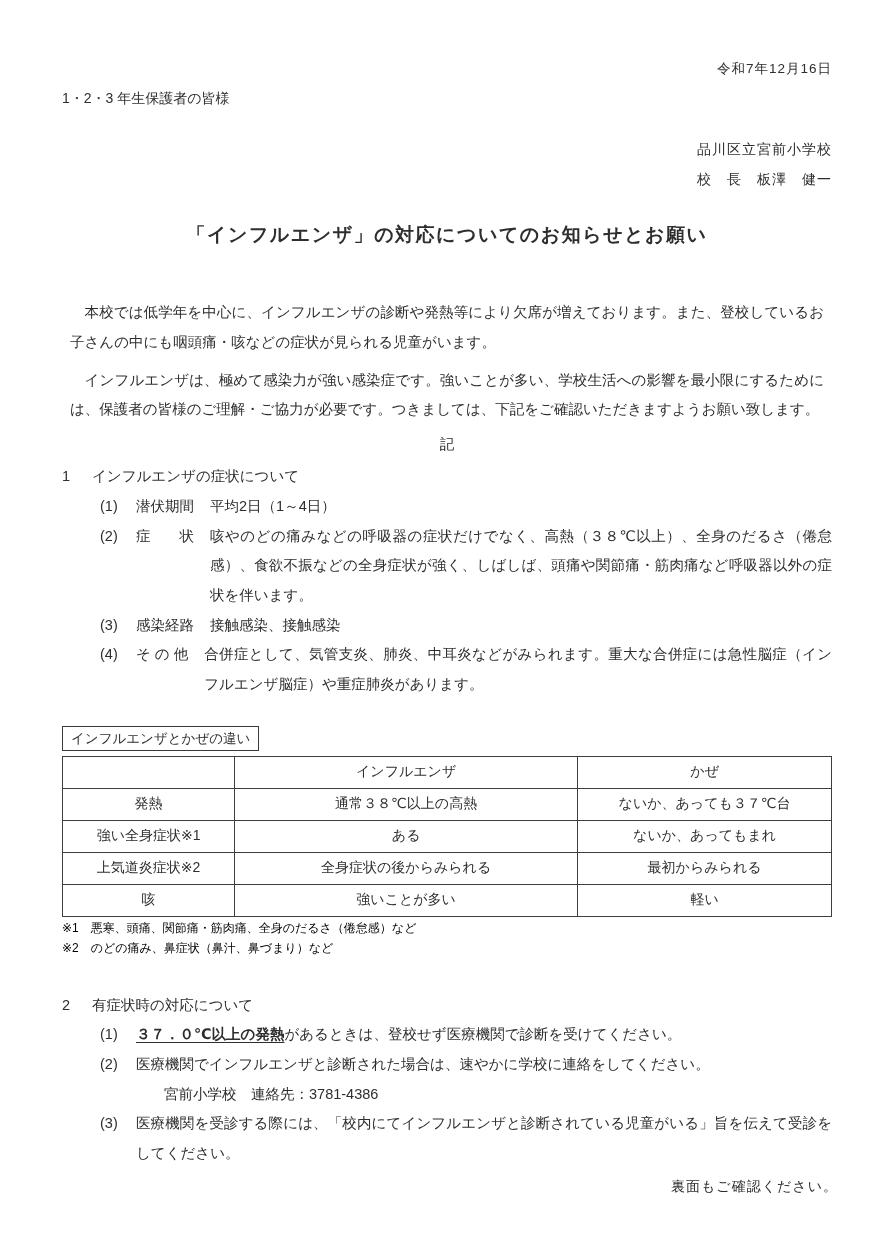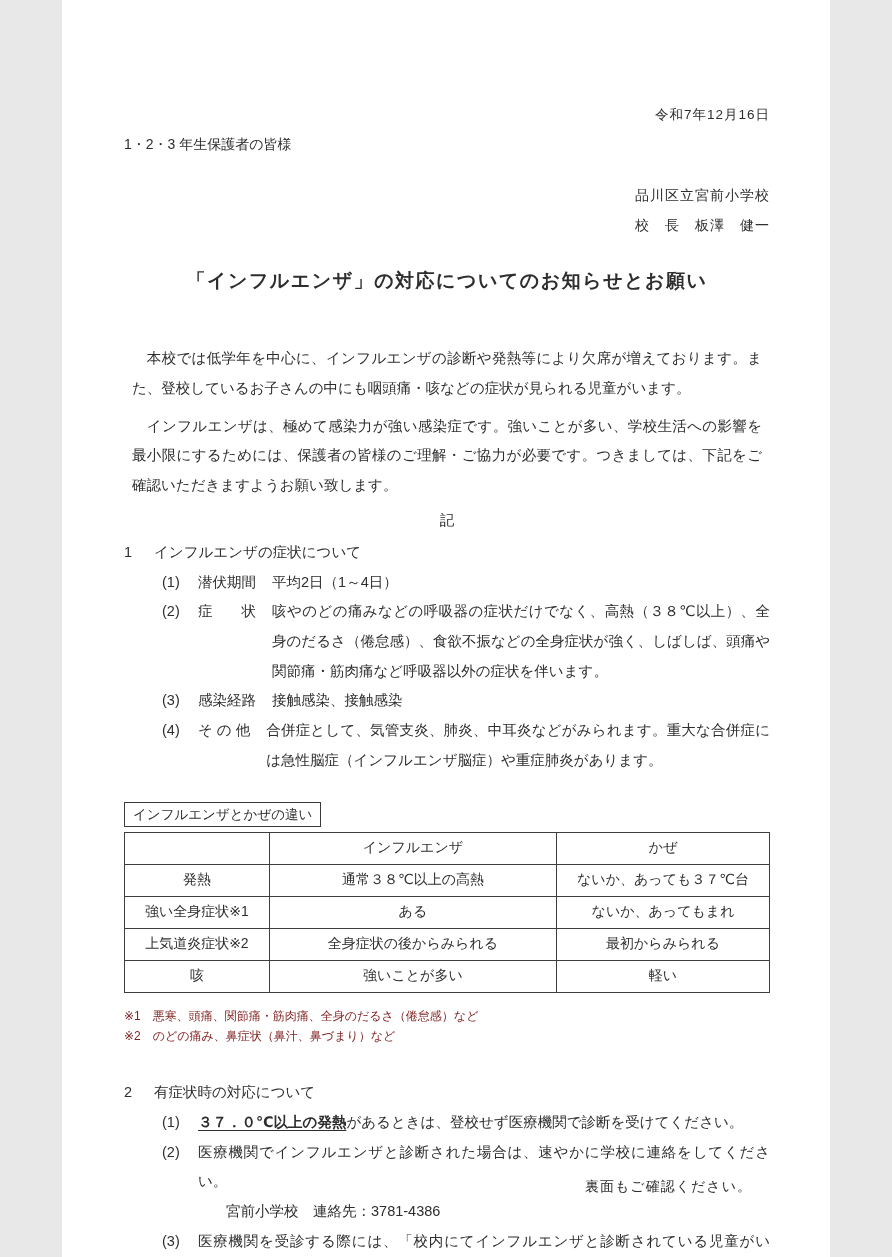--- a/index.html
+++ b/index.html
@@ -1,20 +1,20 @@
 <!DOCTYPE html>
 <html><head>
 <meta charset="utf-8">
 <style>
   html,body{margin:0;padding:0;background:#e8e8e8;}
   .page{
-    width:768px;height:1257px;background:#ffffff;position:relative;
+    width:892px;height:1257px;background:#ffffff;position:relative;
     font-family:"Liberation Sans","DejaVu Sans",sans-serif;
     color:#2e2e2e;margin:0 auto;box-sizing:border-box;
-    padding:106px 60px 0 62px;overflow:hidden;
+    padding:60px 60px 0 62px;overflow:hidden;
   }
   .t-right{text-align:right;}
   .date-line{font-size:13.5px;letter-spacing:1px;}
   .recipient{font-size:14px;margin-top:12px;}
   .school-block{margin-top:26px;line-height:2.15;font-size:14px;letter-spacing:1px;}
   .doc-title{
     margin-top:28px;text-align:center;font-size:19px;font-weight:bold;
     letter-spacing:1.5px;
   }
   .intro{margin-top:50px;font-size:14.5px;line-height:2.05;text-align:justify;}
@@ -33,27 +33,27 @@
     padding:3px 8px 2px;margin-bottom:5px;
   }
   table.cmp{
     width:100%;border-collapse:collapse;border:1.5px solid #333;
     font-size:14px;table-layout:fixed;
   }
   table.cmp td{
     border:1px solid #3e3e3e;text-align:center;height:29px;padding:1px 4px;
   }
   .col-a{width:22%;} .col-b{width:45%;} .col-c{width:33%;}
-  .footnotes{font-size:12px;line-height:1.7;margin-top:13px;color:#7f1d1d;}
+  .footnotes{font-size:12px;line-height:1.7;margin-top:1px;color:#000000;}
   .footnotes div{margin:0;}
   .sec2{margin-top:32px;}
   .emph{font-weight:bold;text-decoration:underline;text-underline-offset:3px;}
   .subline{margin-left:28px;}
   .footer-note{
-    position:absolute;right:78px;top:1178px;font-size:14px;letter-spacing:1px;
+    position:absolute;right:54px;top:1178px;font-size:14px;letter-spacing:1px;
   }
 </style>
 </head>
 <body>
 
 <div class="page">
 
   <div class="date-line t-right">令和7年12月16日</div>
 
   <div class="recipient">1・2・3 年生保護者の皆様</div>

